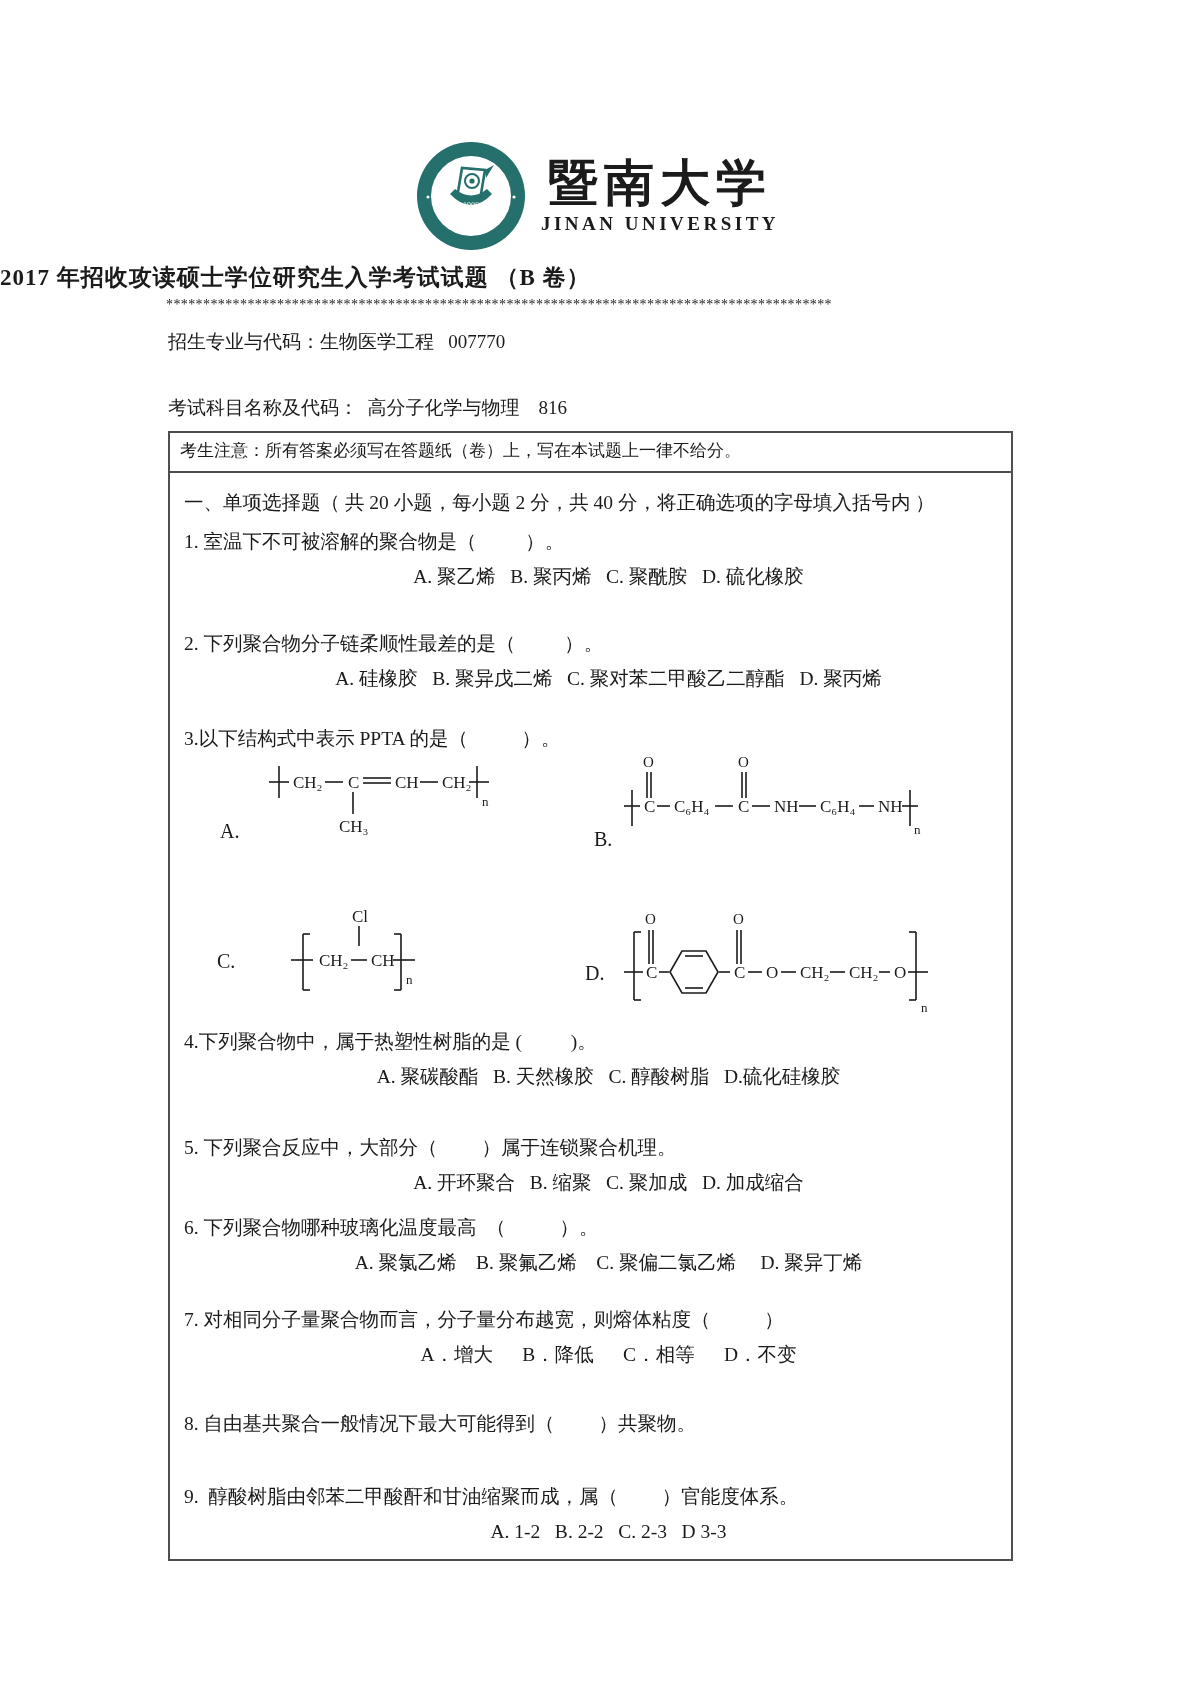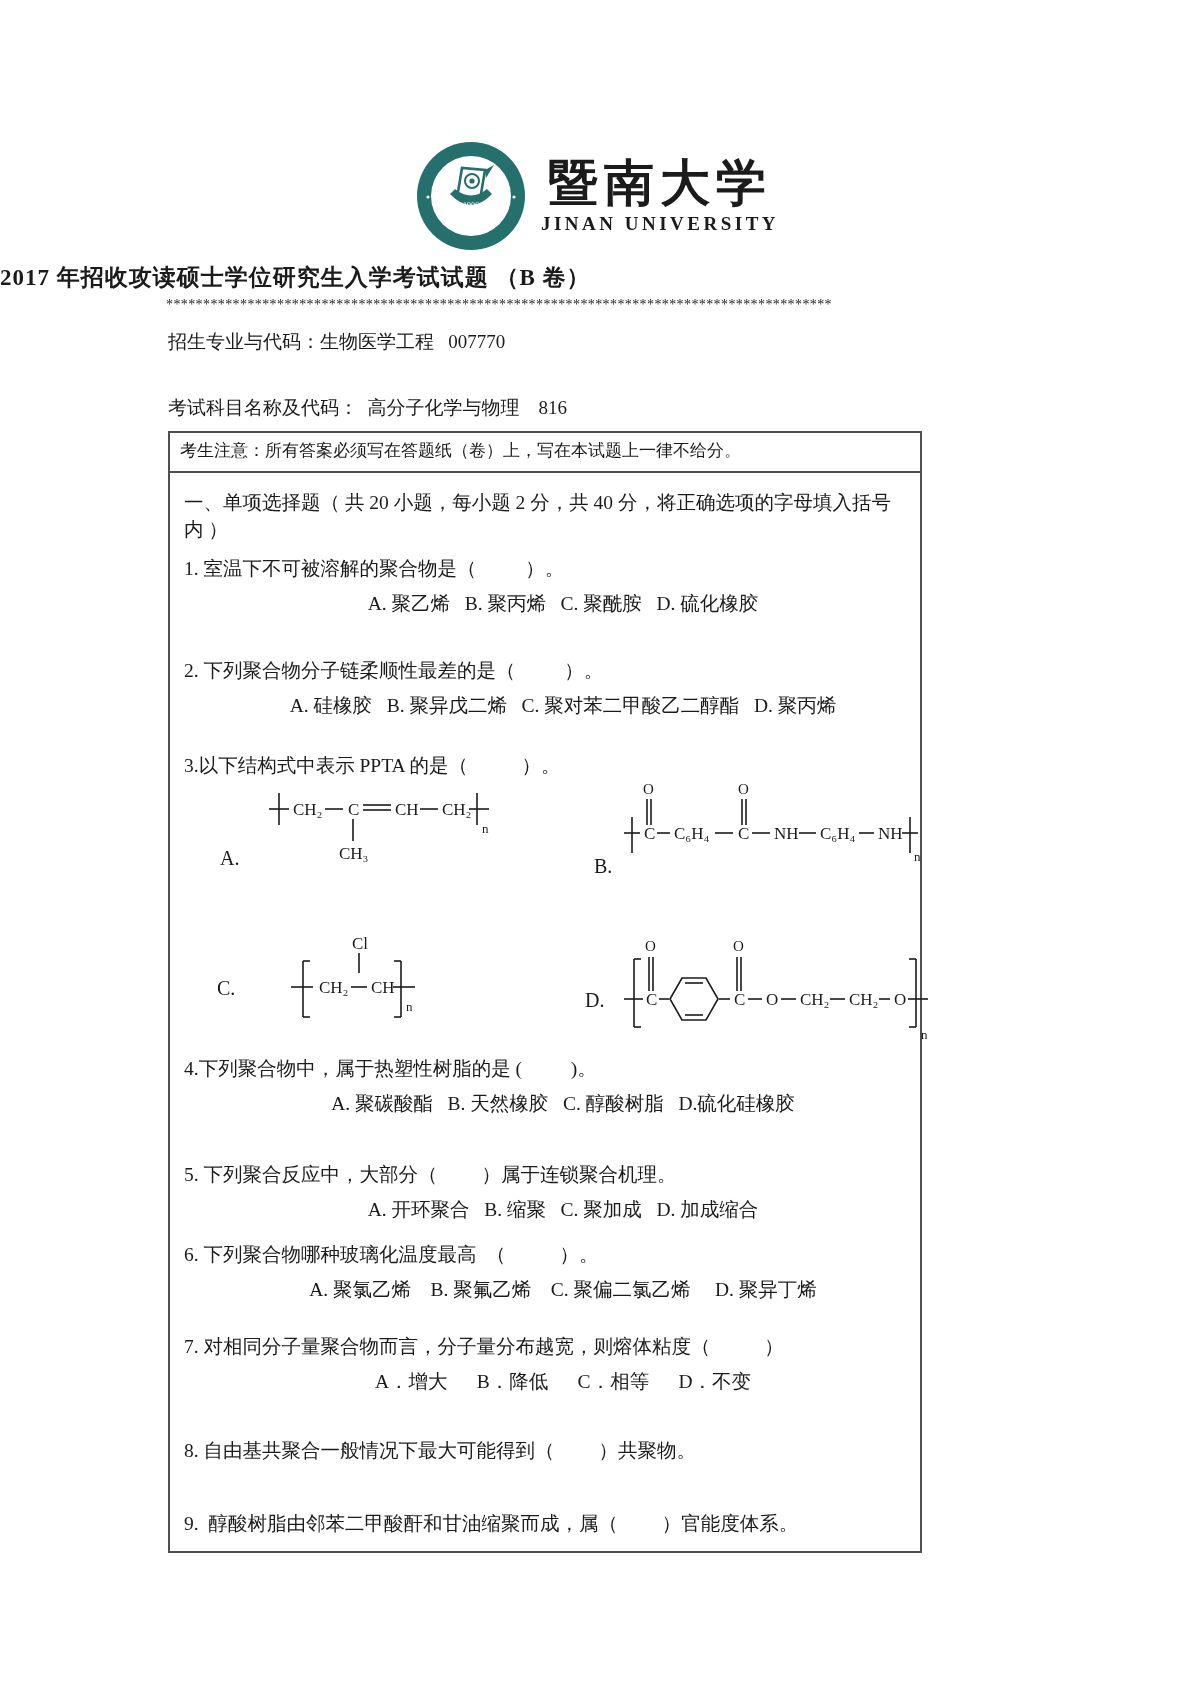--- a/index.html
+++ b/index.html
@@ -13,21 +13,21 @@
   .seal-wrap { width:120px; height:112px; flex:0 0 auto; }
   .wordmark { margin-left:10px; text-align:center; }
   .wordmark-cn { font-size:50px; font-weight:bold; letter-spacing:6px; line-height:52px; }
   .wordmark-en { font-size:19px; font-weight:bold; letter-spacing:3.5px; line-height:24px; margin-top:3px; }
   
   .doc-title { text-align:left; font-size:23px; font-weight:bold; margin-top:10px; letter-spacing:1px; }
   .stars { margin:4px 0 0 166px; width:860px; font-size:14px; white-space:nowrap; overflow:hidden; letter-spacing:0.4px; }
   .line-major { margin:16px 0 0 168px; font-size:19px; white-space:pre-wrap; }
   .line-subject { margin:40px 0 0 168px; font-size:19px; white-space:pre-wrap; }
   
-  .main-box { width:754px; margin:10px 0 0 168px; border:2px solid #4f4f4f; box-sizing:border-box; }
+  .main-box { width:845px; margin:10px 0 0 168px; border:2px solid #4f4f4f; box-sizing:border-box; }
   .notice-row { border-bottom:2px solid #4f4f4f; padding:6px 10px 9px 10px; font-size:17px; white-space:pre-wrap; }
   .questions { padding:16px 14px 14px 14px; font-size:19.5px; line-height:27px; }
   .section-title { white-space:pre-wrap; }
   .q-text { white-space:pre-wrap; }
   .q-opts { white-space:pre-wrap; padding-left:36px; margin-top:8px;text-align:center; }
   .q1 { margin-top:12px; }
   .q2 { margin-top:40px; }
   .q3 { margin-top:33px; }
   .q4 { margin-top:0; }
   .q5 { margin-top:44px; }
@@ -245,18 +245,19 @@
         <div class="q-text">7. 对相同分子量聚合物而言，分子量分布越宽，则熔体粘度（           ）</div>
         <div class="q-opts">A．增大      B．降低      C．相等      D．不变</div>
       </div>
 
       <div class="q q8">
         <div class="q-text">8. 自由基共聚合一般情况下最大可能得到（         ）共聚物。</div>
       </div>
 
       <div class="q q9">
         <div class="q-text">9.  醇酸树脂由邻苯二甲酸酐和甘油缩聚而成，属（         ）官能度体系。</div>
+        <div class="q-opts">A. 1-2   B. 2-2   C. 2-3   D 3-3</div>
       </div>
 
     </div>
   </div>
 
 </div>
 
 </body></html>

